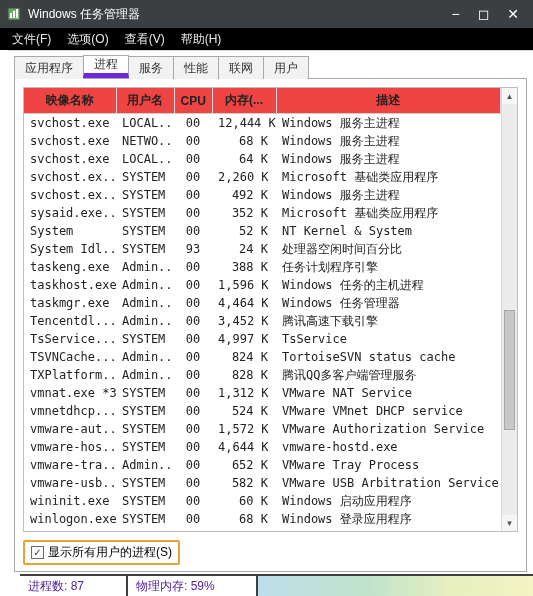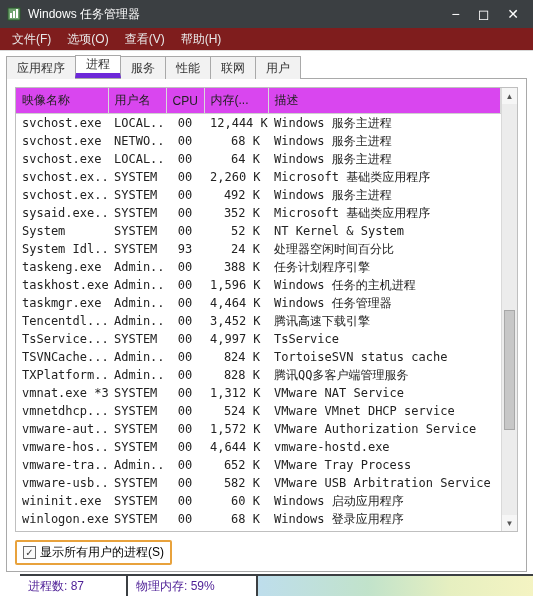--- a/index.html
+++ b/index.html
@@ -22,37 +22,38 @@
   }
   .titlebar .app-icon {
     width: 16px; height: 16px;
     margin-right: 6px;
     display: inline-flex; align-items: center; justify-content: center;
   }
   .titlebar .title { flex: 1; font-size: 12px; }
   .title-controls { display: flex; gap: 18px; padding-right: 8px; }
   .title-controls span { font-size: 14px; cursor: default; }
   .menubar {
-    background: #7f1d1d;
+    background: #000000;
     color: #e8e8e8;
     height: 22px;
     display: flex;
     align-items: center;
     padding: 0 6px;
     gap: 4px;
     font-size: 12px;
   }
   .menubar span { padding: 2px 6px; }
   .client {
     background: #fff;
     border-top: 1px solid #d8d8d8;
     height: calc(596px - 28px - 22px - 22px);
     display: flex;
     flex-direction: column;
     padding: 4px 6px 2px 6px;
+    margin-left: 8px;
   }
   .tabs {
     display: flex;
     height: 24px;
     border-bottom: 1px solid #a9a9a9;
     position: relative;
   }
   .tab {
     border: 1px solid #a9a9a9;
     border-bottom: none;
@@ -95,25 +96,25 @@
   }
   table {
     width: 100%;
     border-collapse: collapse;
     table-layout: fixed;
     font-family: "SimSun","NSimSun","Microsoft YaHei",monospace;
     font-size: 12px;
     color: #222;
   }
   thead th {
-    background: #d946ef;
+    background: #ef4444;
     border-right: 1px solid #d9d9d9;
     border-bottom: 1px solid #cfcfcf;
-    text-align: left;
-    font-weight: normal;
+    text-align: center;
+    font-weight: bold;
     padding: 4px 6px;
     white-space: nowrap;
     overflow: hidden;
     font-family: "Microsoft YaHei", Tahoma, sans-serif;
   }
   tbody td {
     padding: 1px 6px 1px 6px;
     white-space: nowrap;
     overflow: hidden;
     text-overflow: clip;

